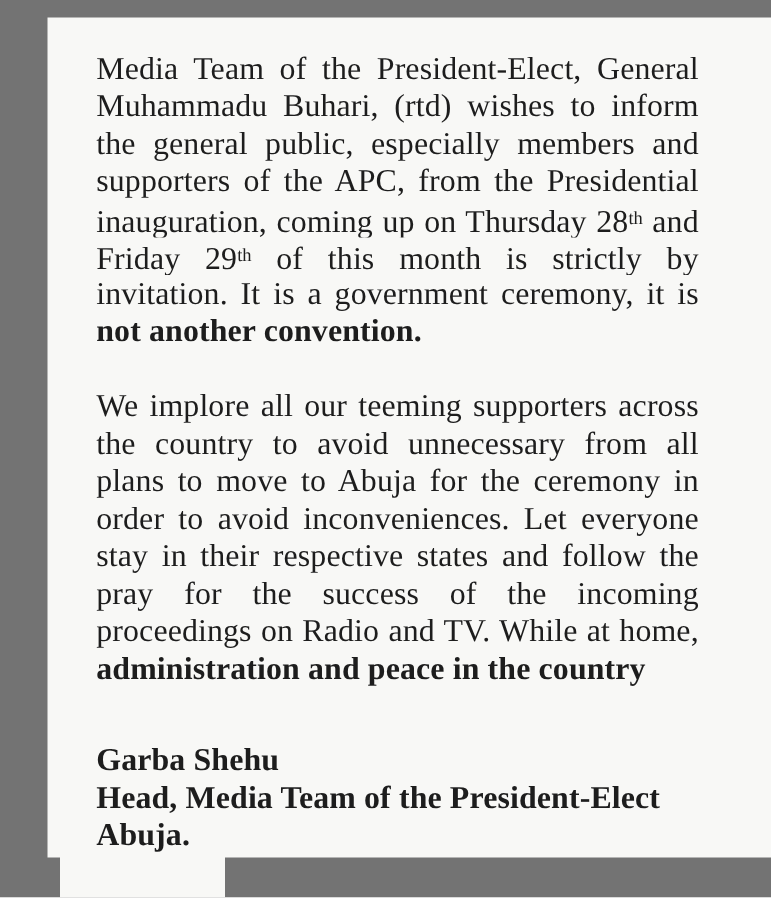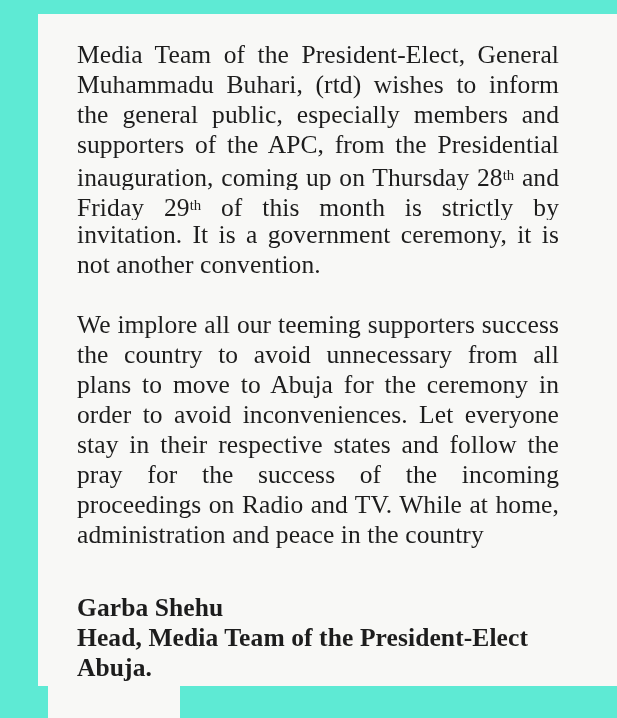--- a/index.html
+++ b/index.html
@@ -8,21 +8,21 @@
     width: 617px;
     height: 718px;
     overflow: hidden;
     background: #fdfdfd;
     font-family: "Liberation Serif", "DejaVu Serif", serif;
   }
   .canvas {
     position: relative;
     width: 617px;
     height: 718px;
-    background: #5eead4;
+    background: #737373;
   }
   
   .page-bg {
     position: absolute;
     left: 38px;
     top: 14px;
     width: 579px;
     height: 672px;
     background: #f8f8f6;
   }
@@ -47,20 +47,21 @@
   .paragraph { margin: 0 0 30px 0; }
   .line {
     text-align: justify;
     text-align-last: justify;
     height: 30px;
     overflow: hidden;
     white-space: normal;
   }
   .line.last {
     text-align-last: left;
+    font-weight: bold;
   }
   .sup {
     font-size: 0.58em;
     vertical-align: 0.42em;
     letter-spacing: 0;
   }
   .signature { margin-top: 43px; font-weight: bold; }
   .sig-line {
     text-align: left;
     height: 30px;
@@ -79,21 +80,21 @@
           <div class="line">Media Team of the President-Elect, General</div>
           <div class="line">Muhammadu Buhari, (rtd) wishes to inform</div>
           <div class="line">the general public, especially members and</div>
           <div class="line">supporters of the APC, from the Presidential</div>
           <div class="line">inauguration, coming up on Thursday 28<span class="sup">th</span> and</div>
           <div class="line">Friday 29<span class="sup">th</span> of this month is strictly by</div>
           <div class="line">invitation. It is a government ceremony, it is</div>
           <div class="line last">not another convention.</div>
         </div>
         <div class="paragraph">
-          <div class="line">We implore all our teeming supporters success</div>
+          <div class="line">We implore all our teeming supporters across</div>
           <div class="line">the country to avoid unnecessary from all</div>
           <div class="line">plans to move to Abuja for the ceremony in</div>
           <div class="line">order to avoid inconveniences. Let everyone</div>
           <div class="line">stay in their respective states and follow the</div>
           <div class="line">pray for the success of the incoming</div>
           <div class="line">proceedings on Radio and TV. While at home,</div>
           <div class="line last">administration and peace in the country</div>
         </div>
       </div>
     <div class="signature" id="signature">

